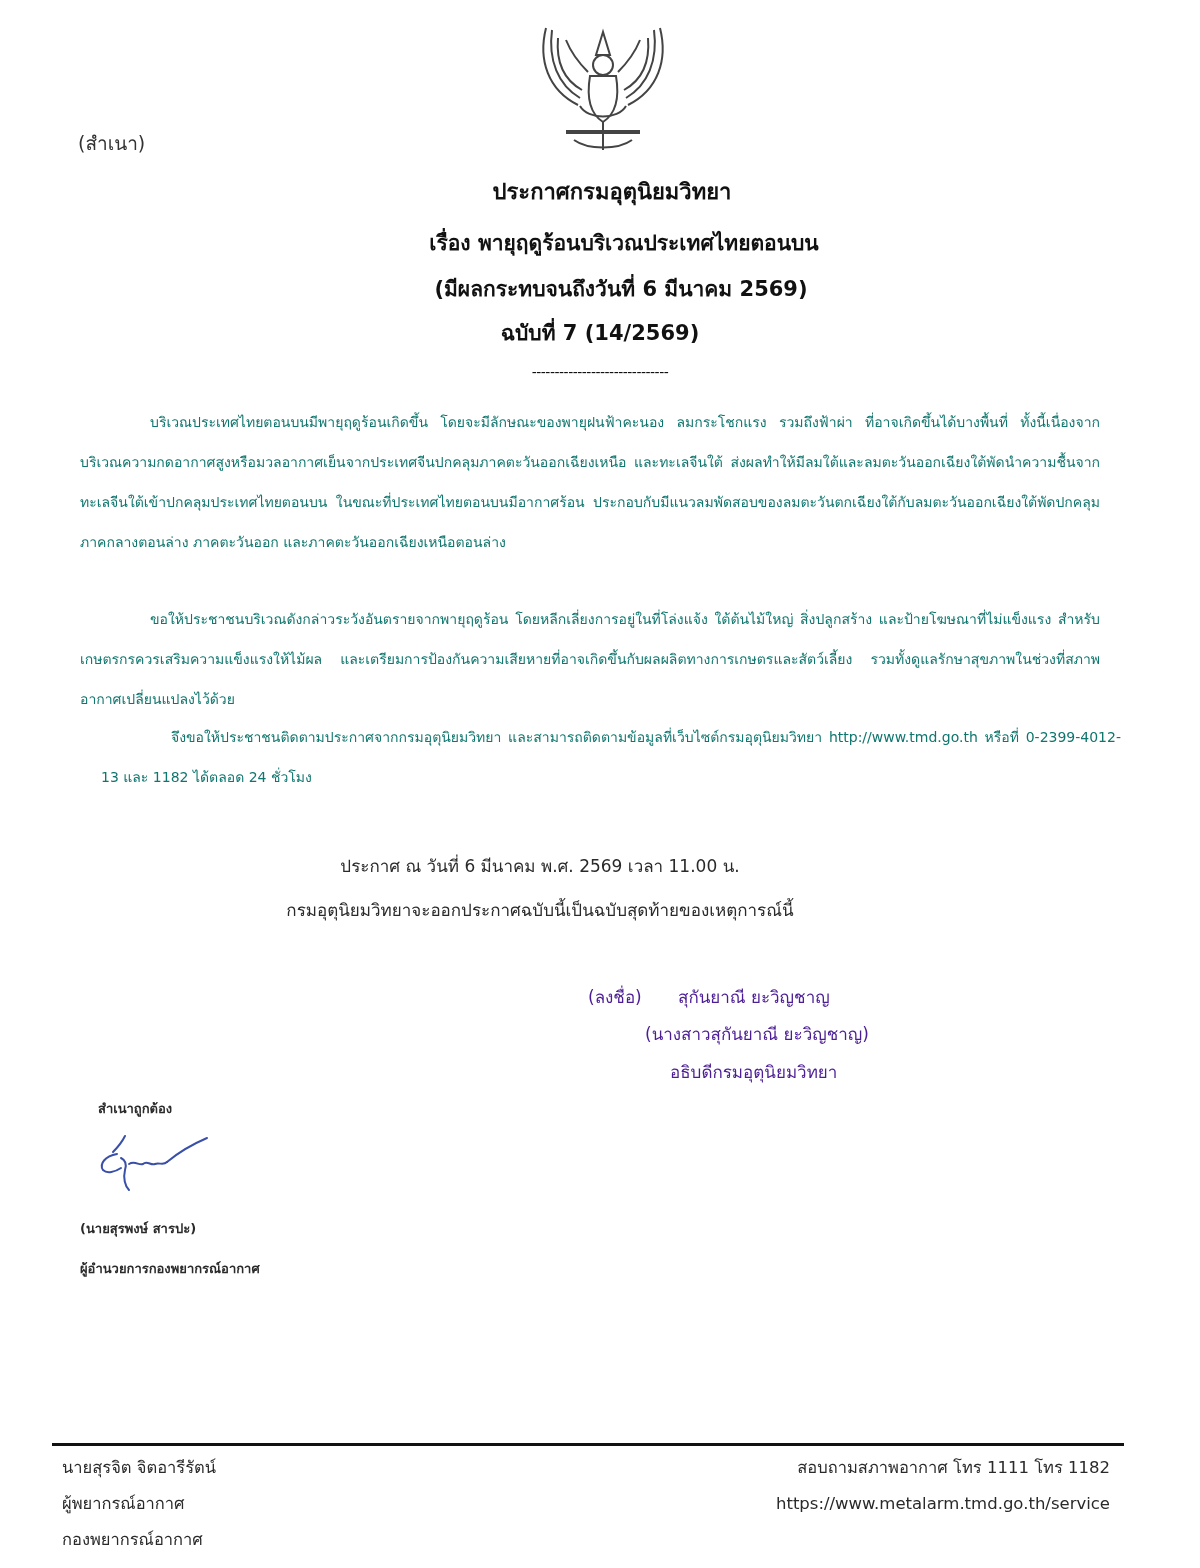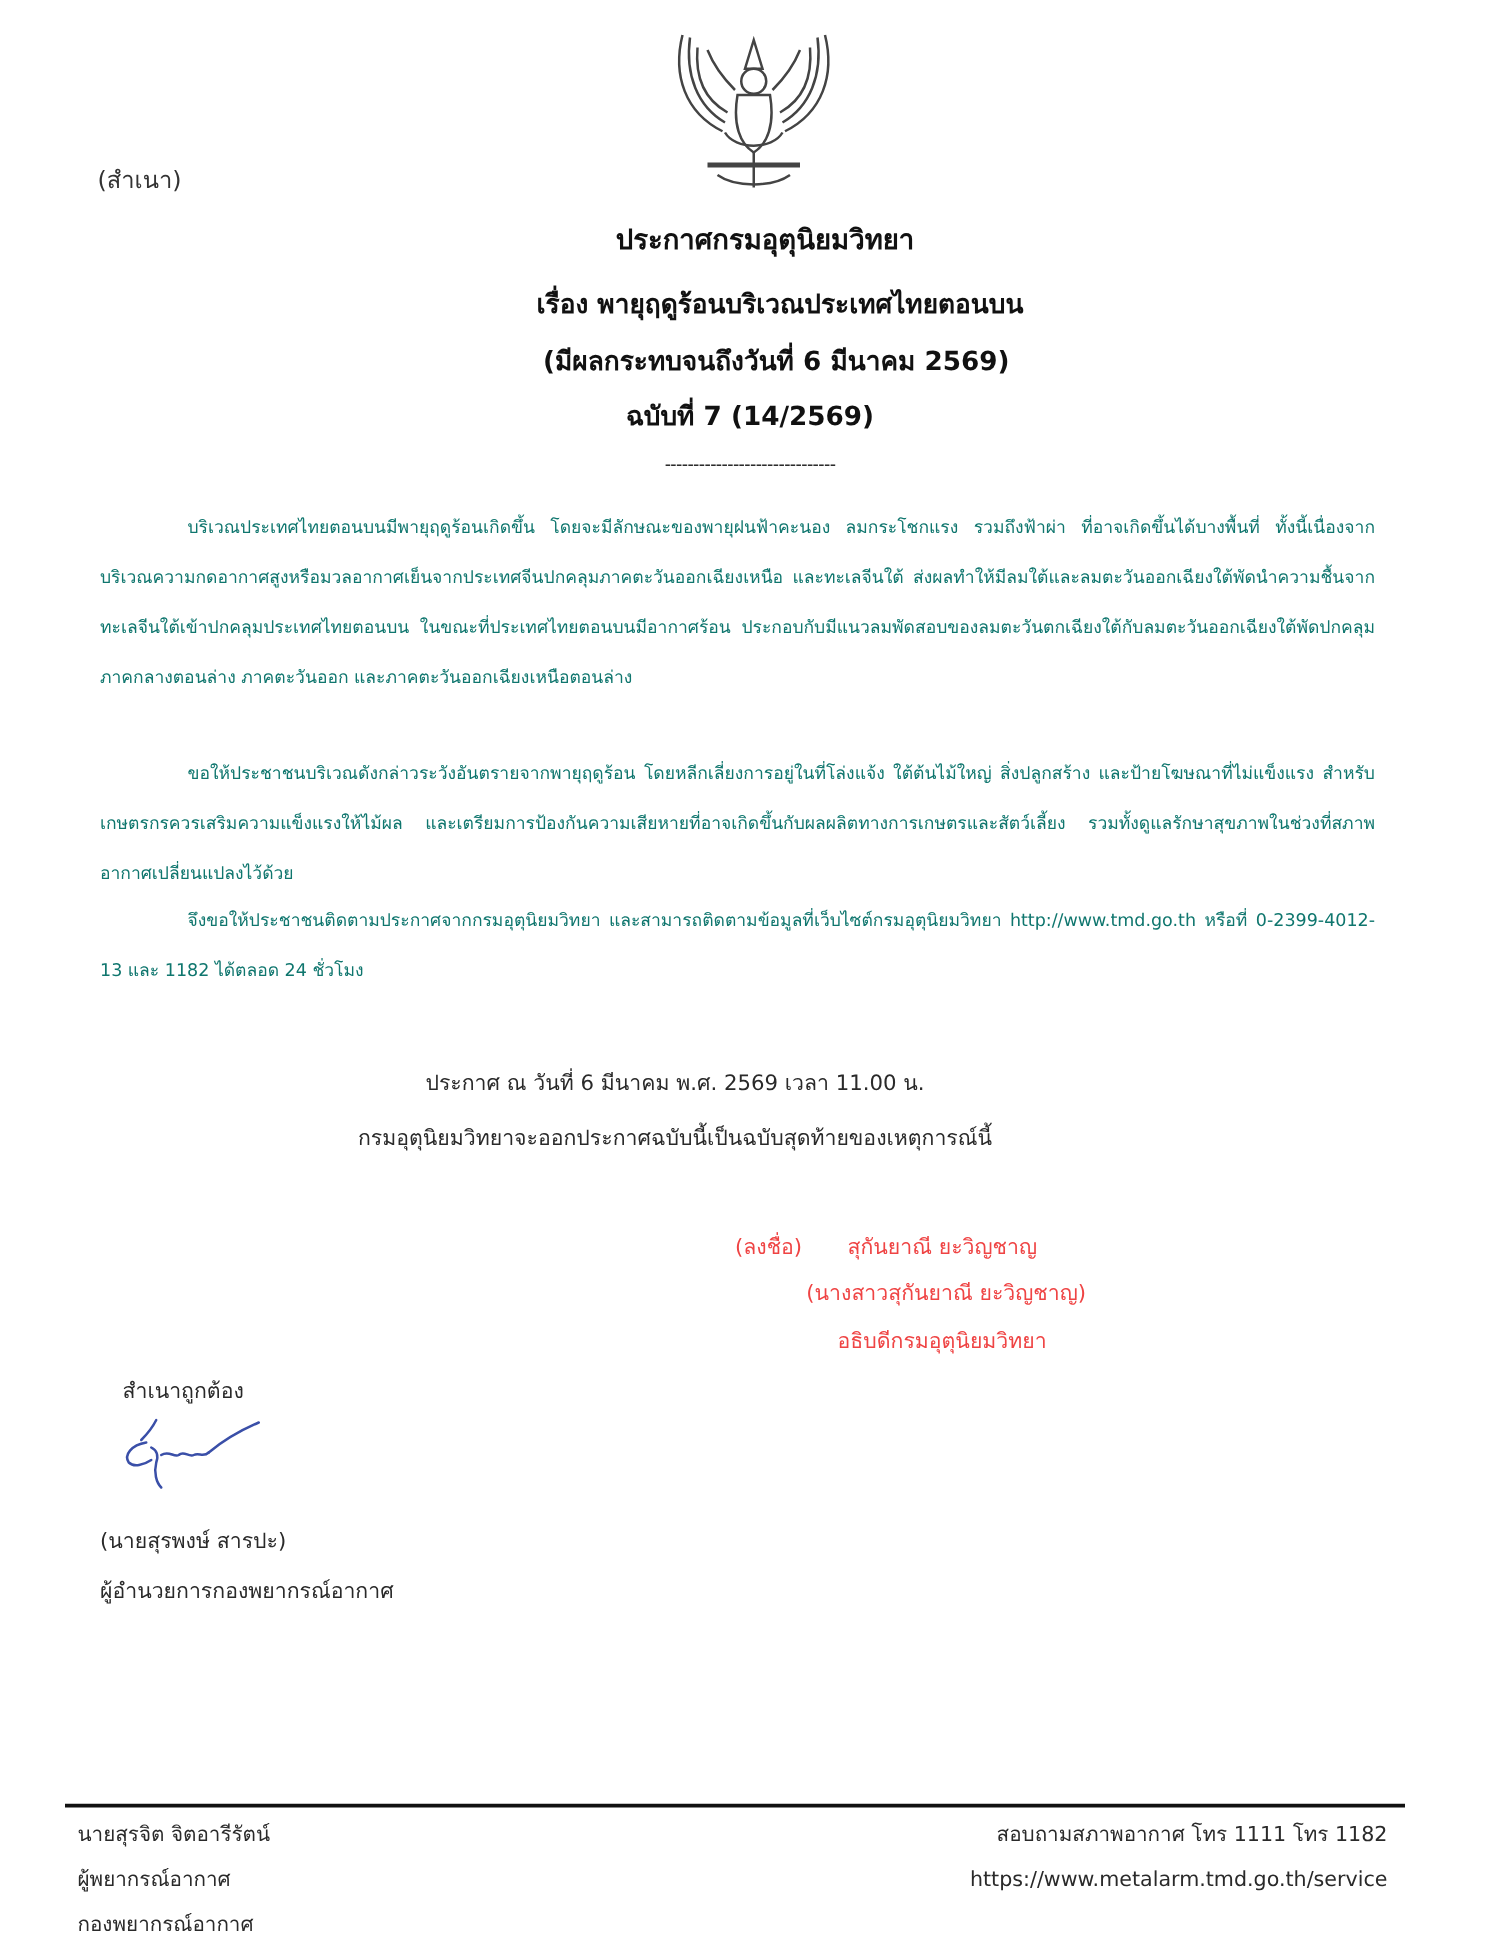--- a/index.html
+++ b/index.html
@@ -17,30 +17,30 @@
     .t3 { top: 272px; font-size: 21px; padding-left: 21px; }
     .t4 { top: 316px; font-size: 21px; }
     .dash { top: 364px; left: 0; width: 1200px; text-align: center; font-size: 14px; letter-spacing: -0.5px; color: #111; }
     .para {
       left: 80px; width: 1020px; font-size: 14px; line-height: 40px; color: #0f766e;
       text-align: justify; text-align-last: left;
     }
     .para .indent { display: inline-block; width: 70px; }
     .p1 { top: 402px; }
     .p2 { top: 599px; }
-    .p3 { top: 717px; }
+    .p3 { top: 717px; margin-left: 21px; }
     .center-line { left: 0; width: 1080px; text-align: center; font-size: 17px; color: #2a2a2a; }
     .c1 { top: 852px; }
     .c2 { top: 896px; }
-    .sign { font-size: 17px; color: #ef4444; }
+    .sign { font-size: 17px; color: #4c1d95; }
     .s-label { left: 588px; top: 983px; }
     .s-name { left: 678px; top: 983px; }
     .s-full { left: 645px; top: 1020px; }
     .s-pos { left: 670px; top: 1058px; }
-    .cert { font-size: 17px; color: #2a2a2a; }
+    .cert { font-size: 13px; color: #2a2a2a; font-weight: bold; }
     .cert-label { left: 98px; top: 1098px; }
     .cert-sig { left: 95px; top: 1130px; width: 120px; height: 64px; }
     .cert-name { left: 80px; top: 1218px; }
     .cert-pos { left: 80px; top: 1258px; }
     .rule { left: 52px; top: 1443px; width: 1072px; height: 3px; background: #111; }
     .foot { font-size: 16.5px; color: #2a2a2a; line-height: 36px; }
     .foot-left { left: 62px; top: 1450px; }
     .foot-right { right: 90px; top: 1450px; text-align: right; }
   </style>
 </head>

